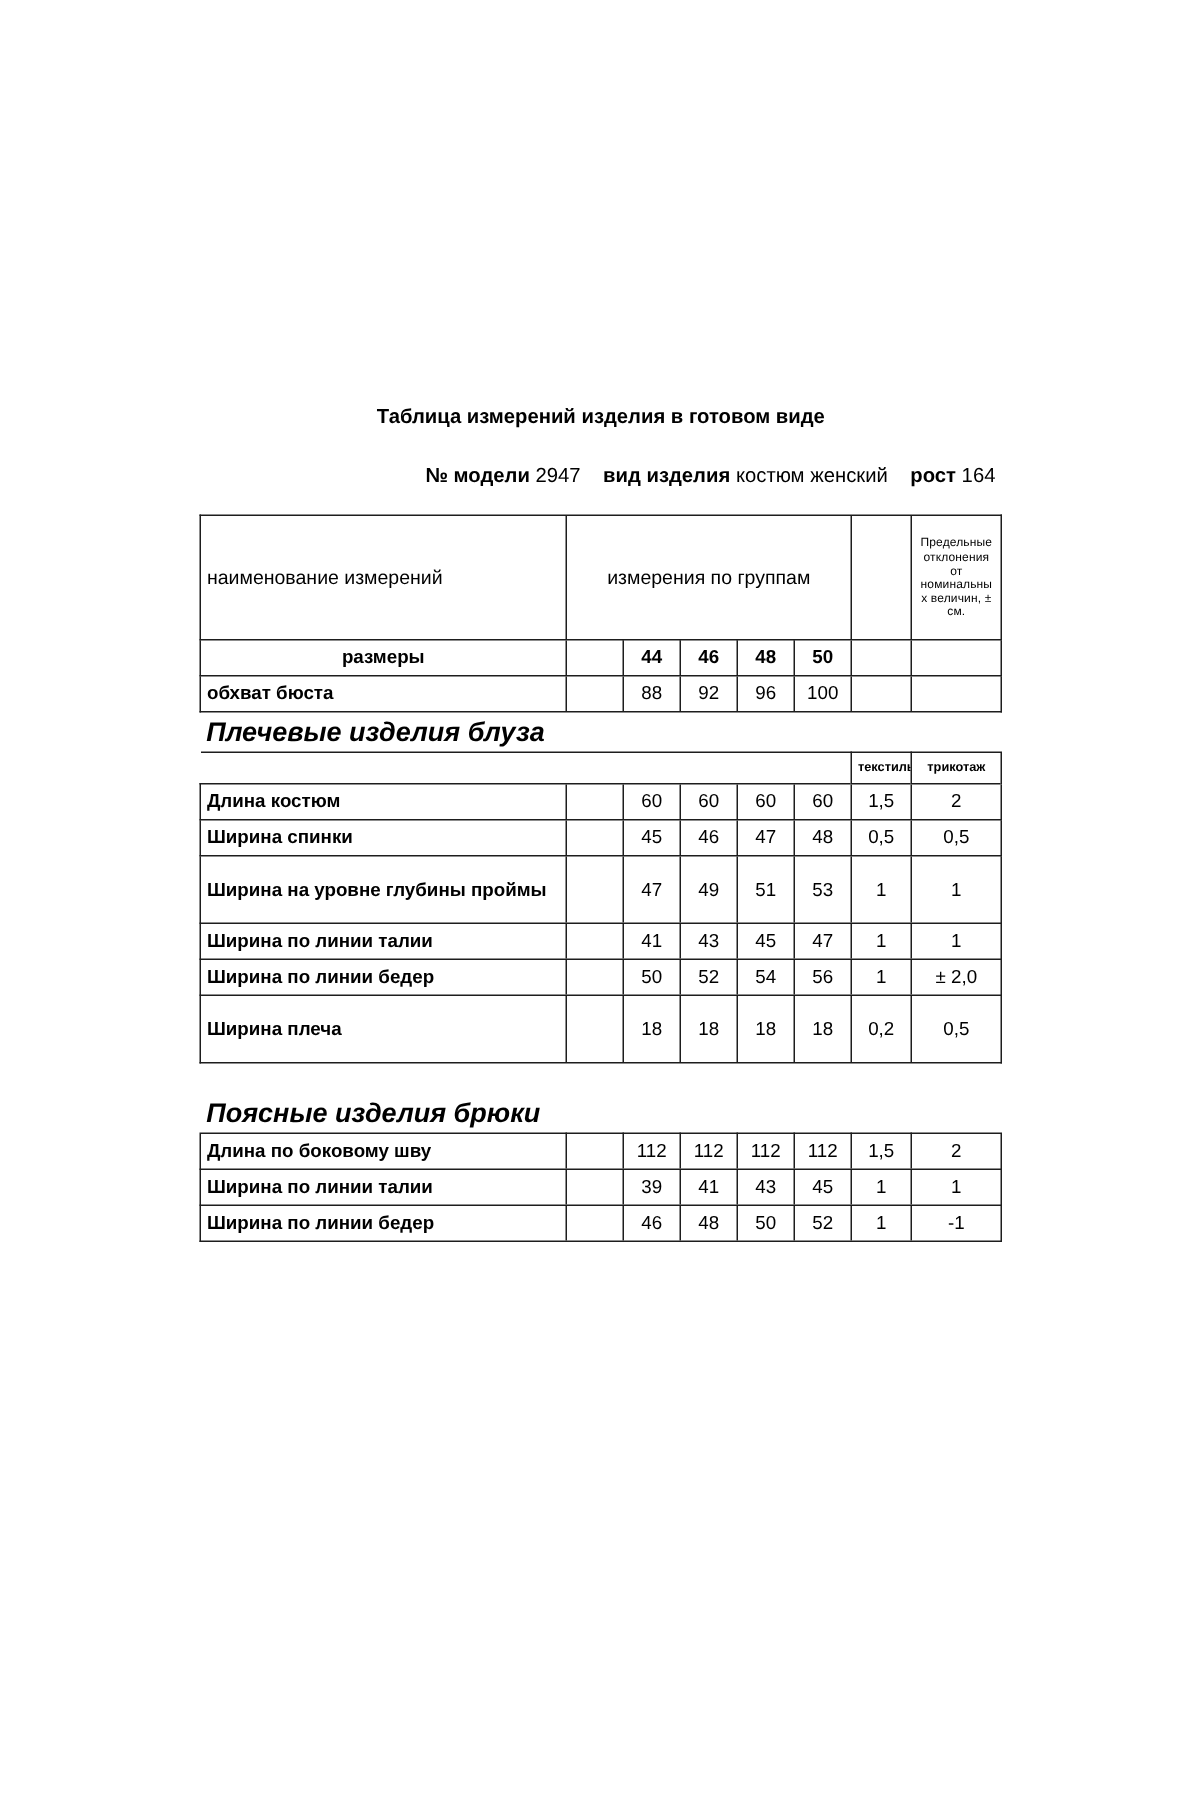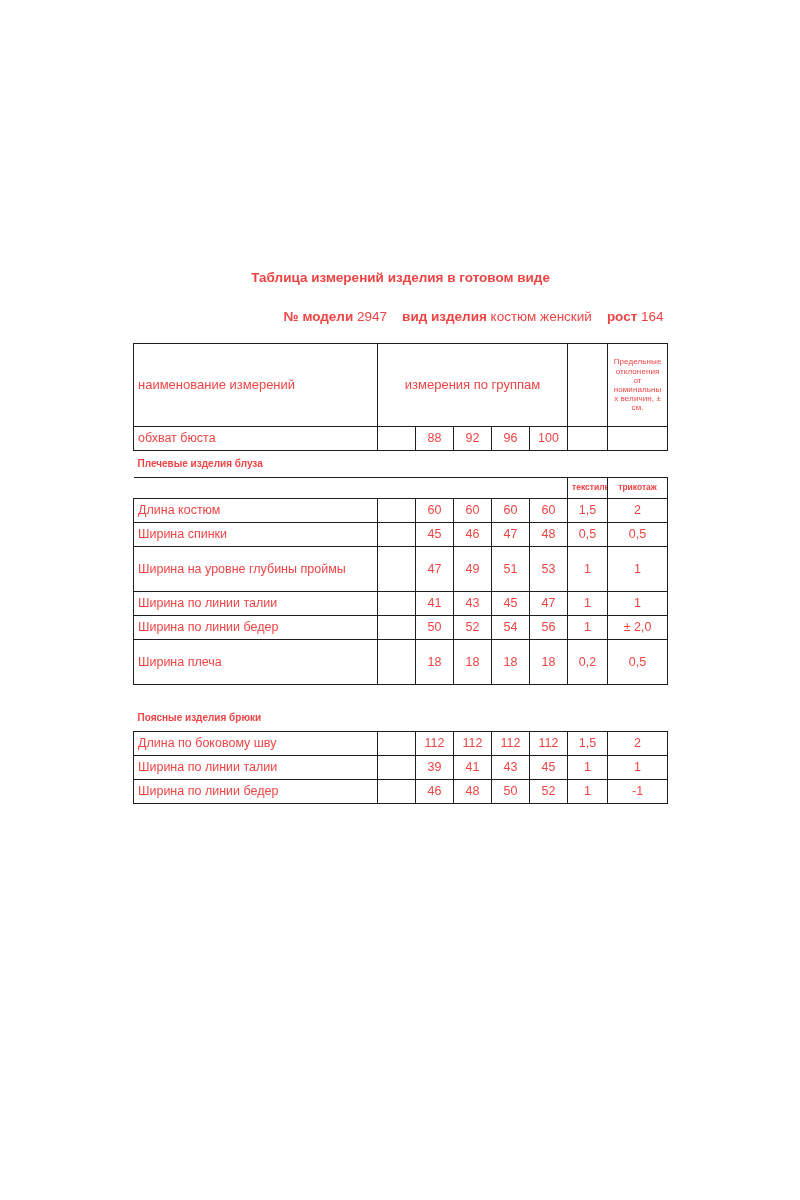--- a/index.html
+++ b/index.html
@@ -22,21 +22,21 @@
     left: 133px;
     top: 265px;
     width: 534px;
   }
 
   table.grid {
     border-collapse: collapse;
     table-layout: fixed;
     width: 534px;
     font-size: 12.5px;
-    color: #ef4444;
+    color: #000000;
   }
 
   table.grid td {
     padding: 0 4px;
     vertical-align: middle;
     border: 0;
     background: #ffffff;
     line-height: 1.15;
     overflow: hidden;
   }
@@ -91,29 +91,31 @@
     font-weight: bold;
     text-align: center;
   }
 
   .r-std td   { height: 23px; }
   .r-tall td  { height: 34px; }
   .r-xtall td { height: 44px; }
 
   .sec-row td {
     font-weight: bold;
-    font-size: 10px;
+    font-size: 18px;
     text-align: left;
     padding-left: 6px;
     height: 26px;
+    font-style: italic;
   }
   .name-cell {
     text-align: left;
     padding-left: 6px;
     font-size: 12.5px;
+    font-weight: bold;
   }
   .num { text-align: center; font-size: 12.5px; }
 </style>
 </head>
 <body>
 
 <div id="sheet">
   <table class="grid">
     <colgroup>
       <col style="width:244px">
@@ -166,20 +168,30 @@
           <td class="g"></td>
       </tr>
 
       <tr>
         <td class="hdr-big hdr-name bt bl bb">наименование измерений</td>
         <td class="hdr-big bt bb bl" colspan="5">измерения по группам</td>
         <td class="hdr-big bt bb bl"></td>
         <td class="hdr-tol bt bb bl br">Предельные отклонения от номинальны х величин, ± см.</td>
       </tr>
 
+      <tr class="r-std">
+        <td class="ctr bold bl bb">размеры</td>
+        <td class="num bl bb"></td>
+        <td class="num bold bl bb">44</td>
+        <td class="num bold bl bb">46</td>
+        <td class="num bold bl bb">48</td>
+        <td class="num bold bl bb">50</td>
+        <td class="num bl bb"></td>
+        <td class="num bl bb br"></td>
+      </tr>
 
       <tr class="r-std">
         <td class="name-cell bl bb">обхват бюста</td>
         <td class="num bl bb"></td>
         <td class="num bl bb">88</td>
         <td class="num bl bb">92</td>
         <td class="num bl bb">96</td>
         <td class="num bl bb">100</td>
         <td class="num bl bb"></td>
         <td class="num bl bb br"></td>

